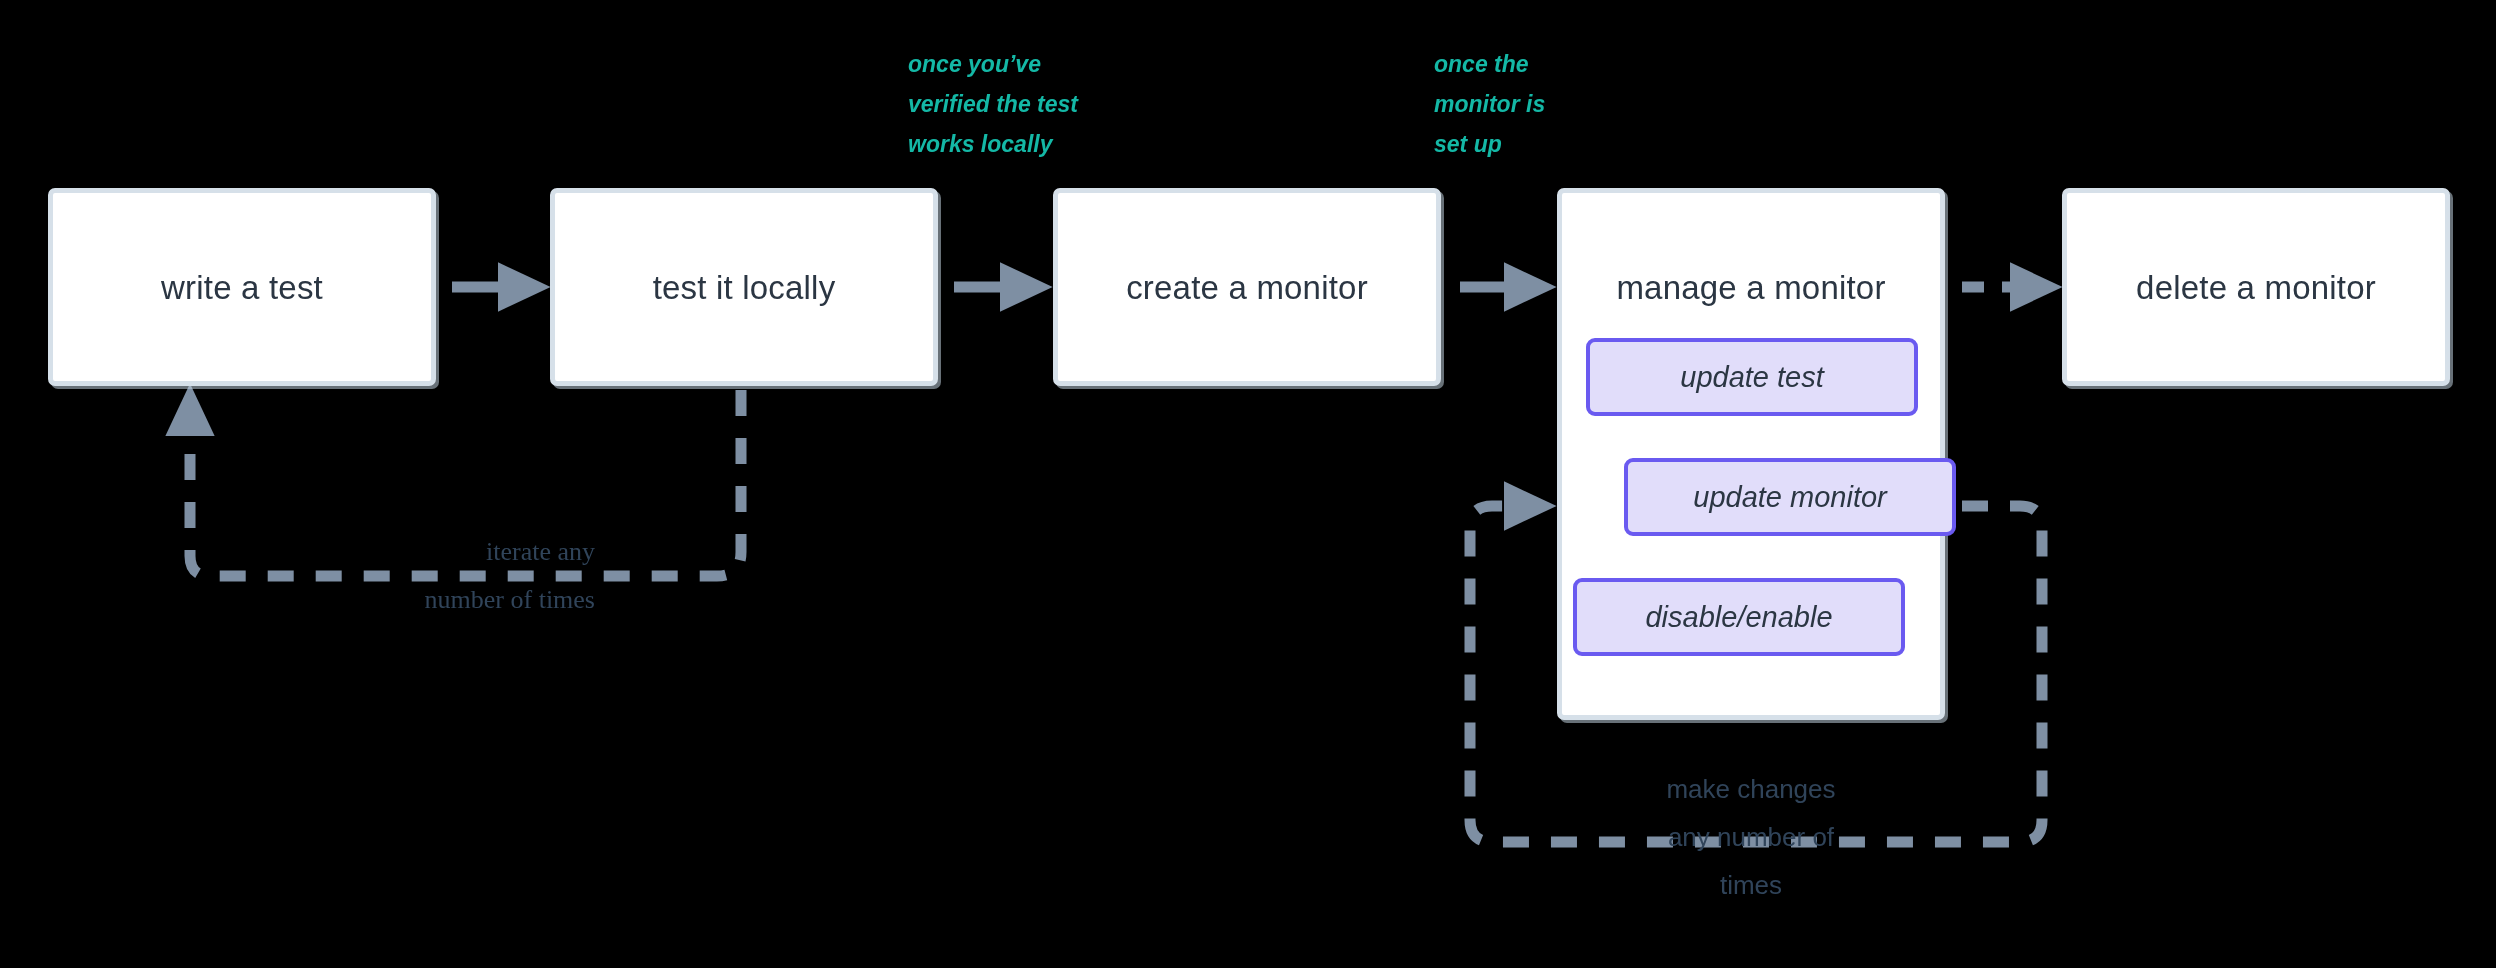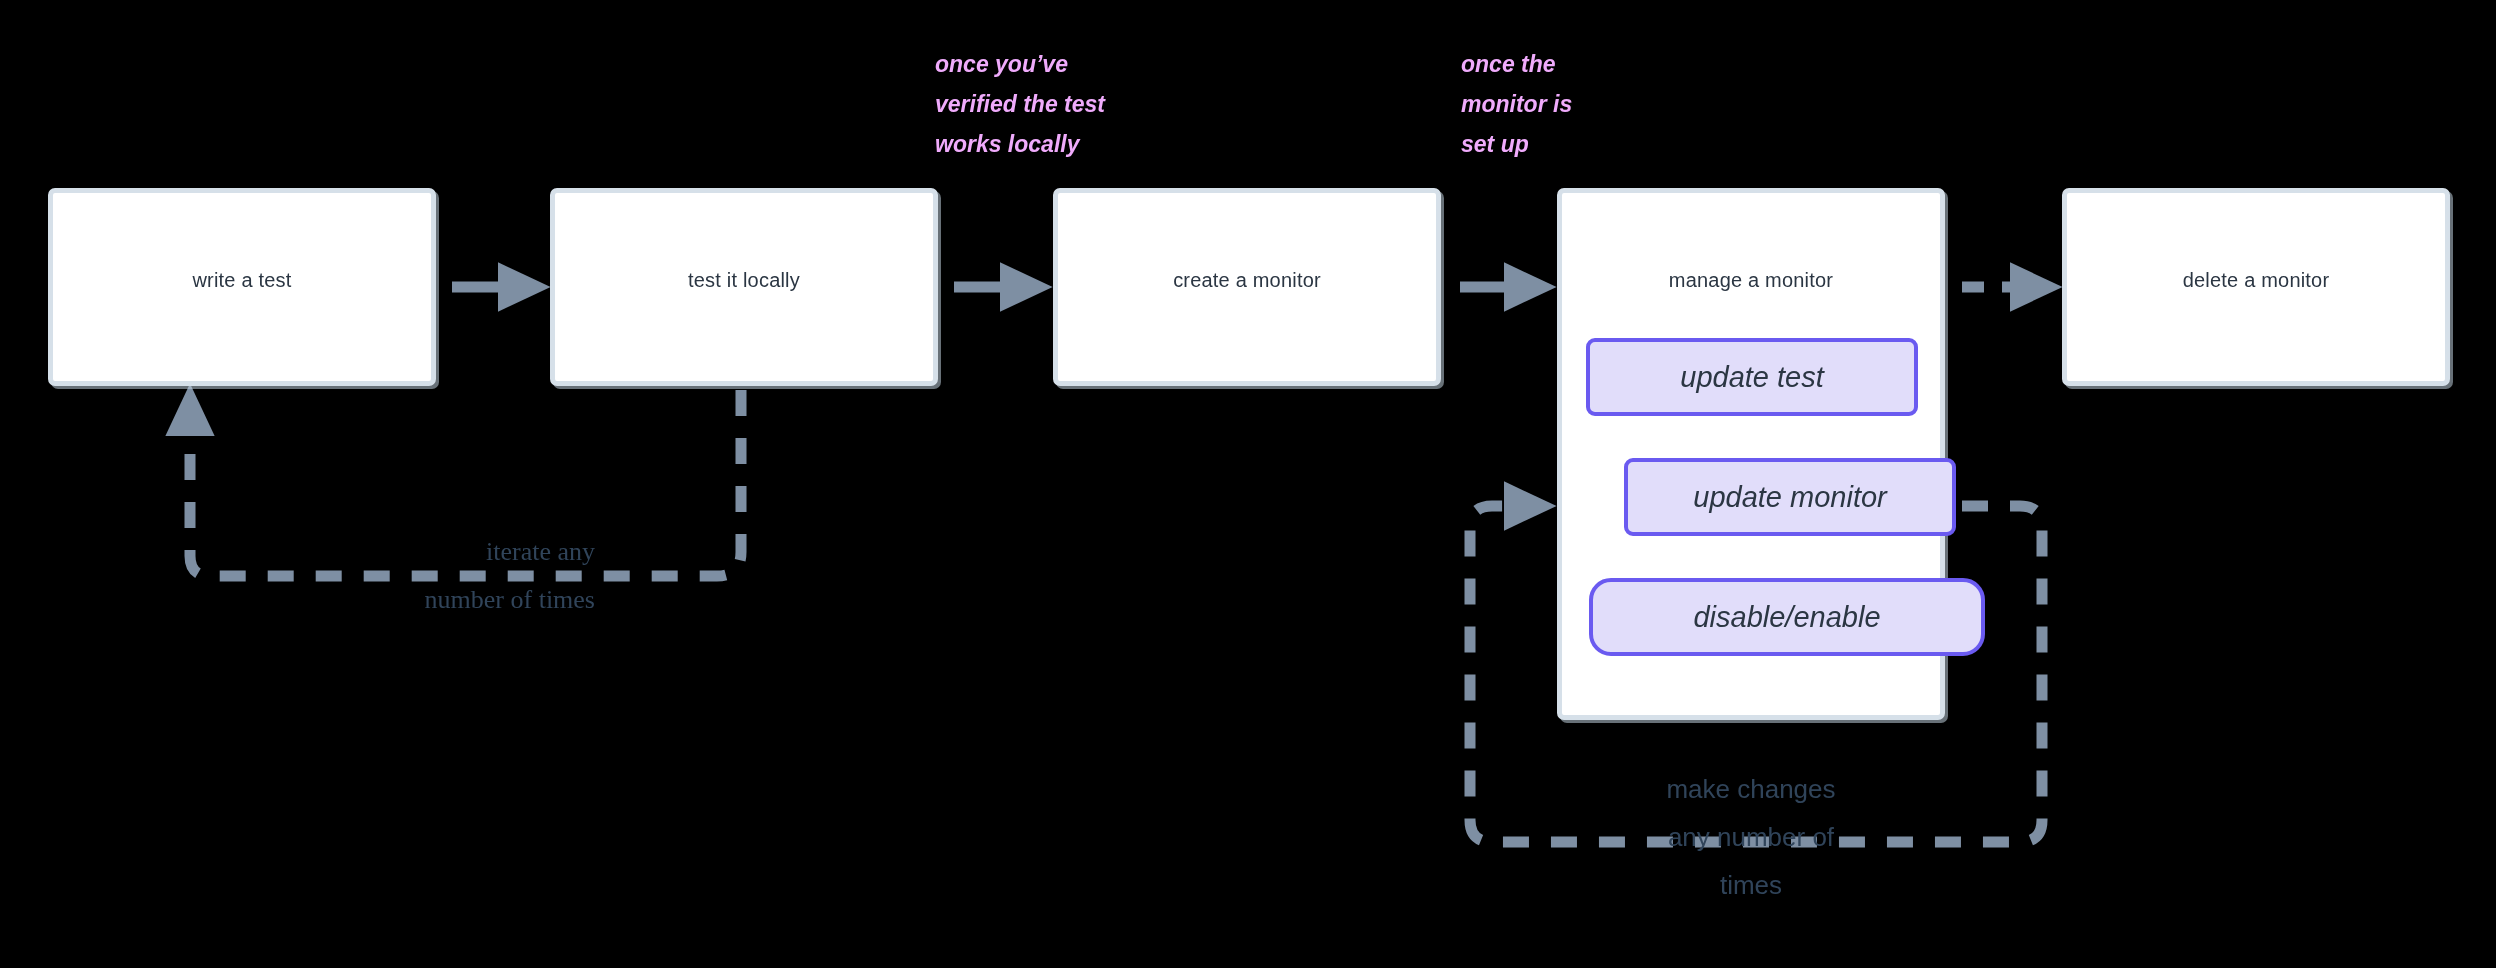--- a/index.html
+++ b/index.html
@@ -24,21 +24,21 @@
     border: 5px solid #d6e0e9;
     border-radius: 7px;
     box-shadow: 3px 3px 0 rgba(190,205,218,0.55);
   }
   .node-label {
     position: absolute;
     left: 0;
     right: 0;
     text-align: center;
     color: #2b3643;
-    font-size: 20px;
+    font-size: 33px;
     letter-spacing: .2px;
     white-space: nowrap;
   }
 
   
   .subnode {
     position: absolute;
     box-sizing: border-box;
     background: #e1ddfa;
     border: 4px solid #6a5af0;
@@ -53,27 +53,26 @@
     font-size: 29px;
     white-space: nowrap;
   }
 
   
   .conn { position: absolute; overflow: visible; }
 
   
   .edge-note {
     position: absolute;
-    color: #f0abfc;
+    color: #14b8a6;
     font-size: 23px;
     font-style: italic;
     font-weight: 600;
     line-height: 40px;
     white-space: pre-line;
-    margin-left: 27px;
   }
   .loop-note {
     position: absolute;
     color: #30445a;
     font-size: 26px;
     line-height: 48px;
     text-align: center;
     white-space: pre-line;
   }
   .loop-note.left { text-align: right; font-family: Liberation Serif, serif; }
@@ -131,21 +130,21 @@
     <div class="node-label" style="top:76px;">manage a monitor</div>
 
     <div class="subnode" style="left:24px; top:145px; width:332px; height:78px;">
       <span>update test</span>
     </div>
 
     <div class="subnode" style="left:24px; top:265px; width:332px; height:78px;margin-left:38px;">
       <span>update monitor</span>
     </div>
 
-    <div class="subnode" style="left:27px; top:385px; width:396px; height:78px;border-radius:22px;">
+    <div class="subnode" style="left:11px; top:385px; width:332px; height:78px;">
       <span>disable/enable</span>
     </div>
   </div>
 
   <div class="node" style="left:2062px; top:188px; width:388px; height:198px;padding-left:36px;">
     <div class="node-label" style="top:76px;">delete a monitor</div>
   </div>
 
   <div class="edge-note" style="left:908px; top:44px;">once you’ve
 verified the test

